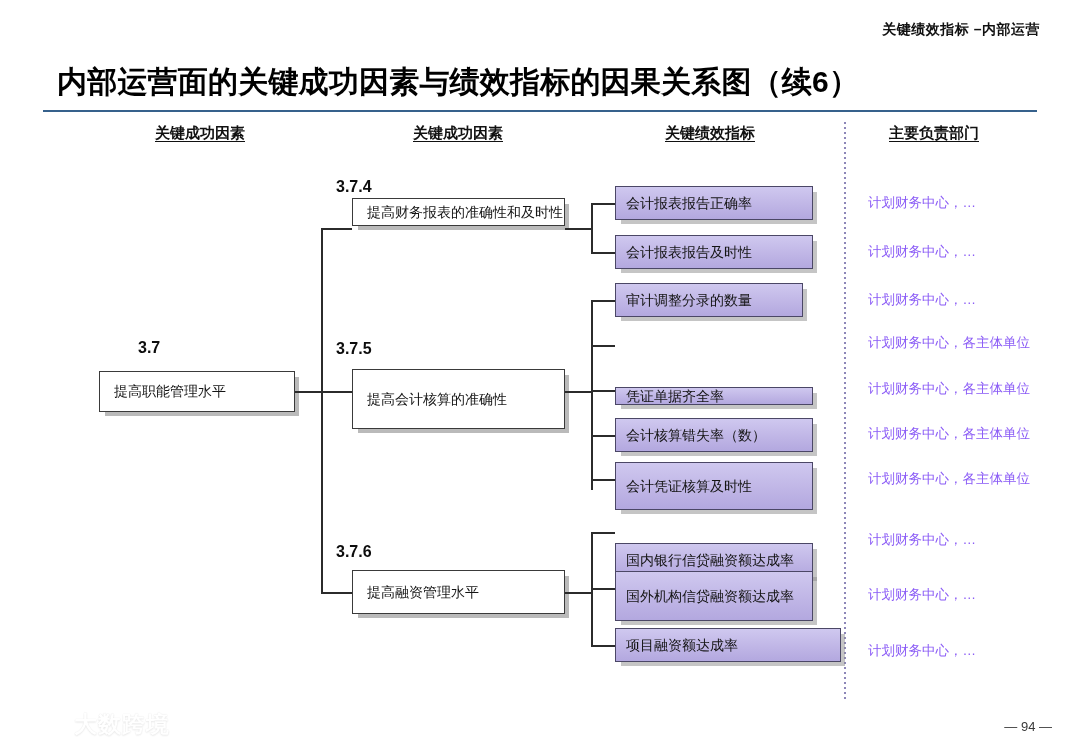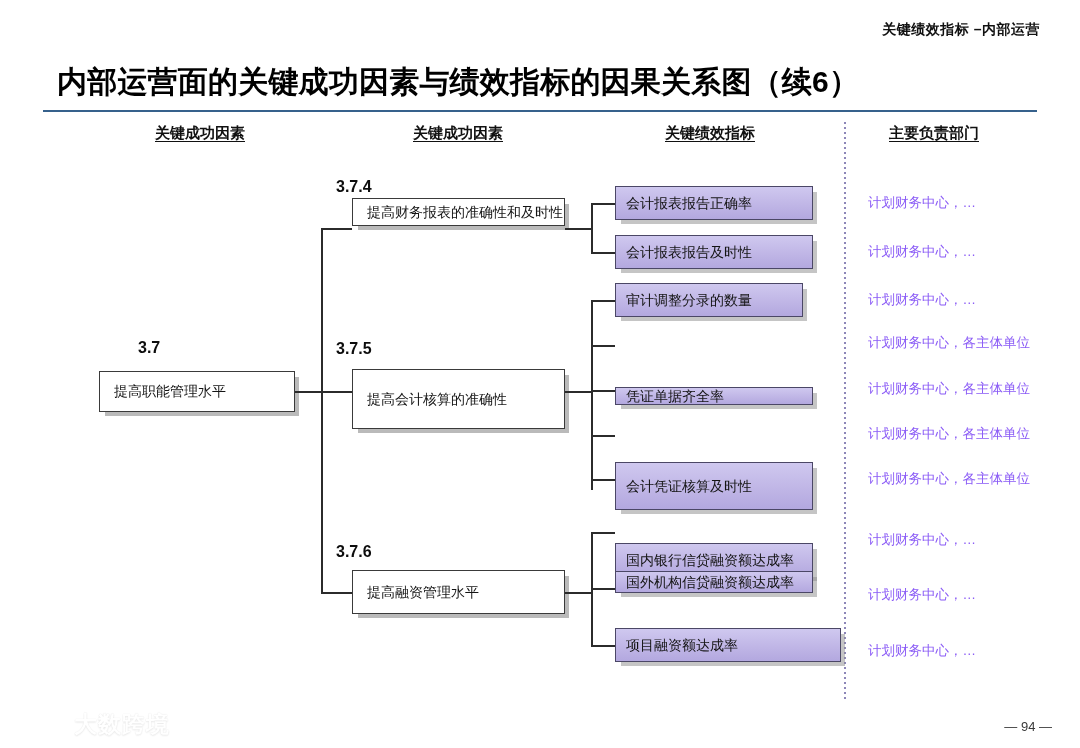--- a/index.html
+++ b/index.html
@@ -215,40 +215,43 @@
   <div class="line-h" style="left:591px; top:390px; width:24px;"></div>
   <div class="line-h" style="left:591px; top:435px; width:24px;"></div>
   <div class="line-h" style="left:591px; top:479px; width:24px;"></div>
 
   <div class="box box-kpi" style="left:615px; top:283px; width:188px; height:34px;text-align:right;">
     <span>审计调整分录的数量</span>
   </div>
   <div class="box box-kpi" style="left:615px; top:373px; width:198px; height:18px;margin-top:14px;">
     <span>凭证单据齐全率</span>
   </div>
+  <div class="box box-kpi" style="left:615px; top:418px; width:198px; height:34px;">
+    <span>会计核算错失率（数）</span>
+  </div>
   <div class="box box-kpi" style="left:615px; top:462px; width:198px; height:48px;">
     <span>会计凭证核算及时性</span>
   </div>
 
   <div class="num-label" style="left:336px; top:543px;">3.7.6</div>
   <div class="line-h" style="left:321px; top:592px; width:31px;"></div>
   <div class="box box-white" style="left:352px; top:570px; width:213px; height:44px;">
     <span>提高融资管理水平</span>
   </div>
 
   <div class="line-h" style="left:565px; top:592px; width:27px;"></div>
   <div class="line-v" style="left:591px; top:532px; height:114px;"></div>
   <div class="line-h" style="left:591px; top:532px; width:24px;"></div>
   <div class="line-h" style="left:591px; top:588px; width:24px;"></div>
   <div class="line-h" style="left:591px; top:645px; width:24px;"></div>
 
   <div class="box box-kpi" style="left:615px; top:515px; width:198px; height:34px;margin-top:28px;">
     <span>国内银行信贷融资额达成率</span>
   </div>
-  <div class="box box-kpi" style="left:615px; top:571px; width:198px; height:22px;">
+  <div class="box box-kpi" style="left:615px; top:571px; width:198px; height:50px;">
     <span>国外机构信贷融资额达成率</span>
   </div>
   <div class="box box-kpi" style="left:615px; top:628px; width:226px; height:34px;">
     <span>项目融资额达成率</span>
   </div>
 
   <div class="dept" style="top:203px;">计划财务中心，…</div>
   <div class="dept" style="top:252px;">计划财务中心，…</div>
 
   <div class="dept" style="top:300px;">计划财务中心，…</div>

